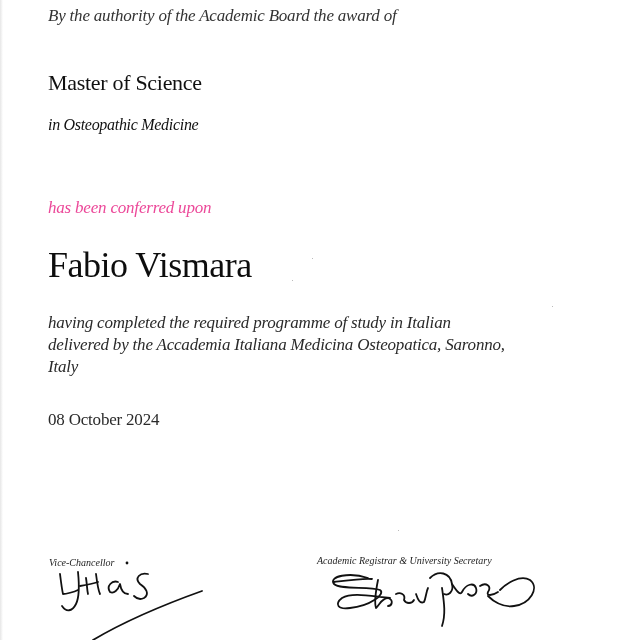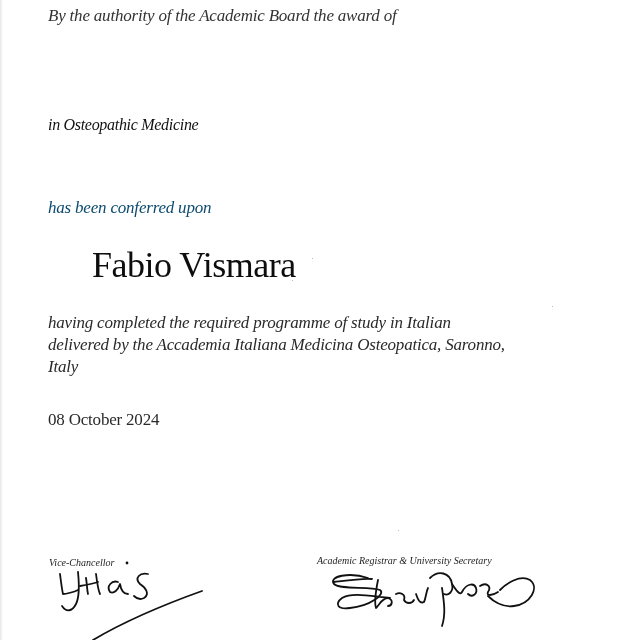--- a/index.html
+++ b/index.html
@@ -46,29 +46,28 @@
       top: 116px;
       font-size: 16px;
       font-style: italic;
       color: #111;
       letter-spacing: -0.3px;
     }
     .conferred {
       top: 198px;
       font-size: 17px;
       font-style: italic;
-      color: #0c4a6e;
+      color: #ec4899;
       letter-spacing: -0.2px;
     }
     .recipient {
       top: 244px;
       font-size: 36px;
       color: #0d0d0d;
       letter-spacing: -0.5px;
-      margin-left: 44px;
     }
     .programme {
       top: 312px;
       font-size: 17px;
       font-style: italic;
       color: #2a2a2a;
       line-height: 22px;
       white-space: normal;
       width: 560px;
       letter-spacing: -0.2px;
@@ -101,20 +100,21 @@
       background: #bbb;
     }
   </style>
 </head>
 <body>
 
 <div class="page">
   <div class="edge-shadow"></div>
 
   <div class="line authority">By the authority of the Academic Board the award of</div>
+  <div class="line degree">Master of Science</div>
   <div class="line field">in Osteopathic Medicine</div>
   <div class="line conferred">has been conferred upon</div>
   <div class="line recipient">Fabio Vismara</div>
 
   <div class="line programme">
     <span>having completed the required programme of study in Italian</span>
     <span>delivered by the Accademia Italiana Medicina Osteopatica, Saronno,</span>
     <span>Italy</span>
   </div>
 

